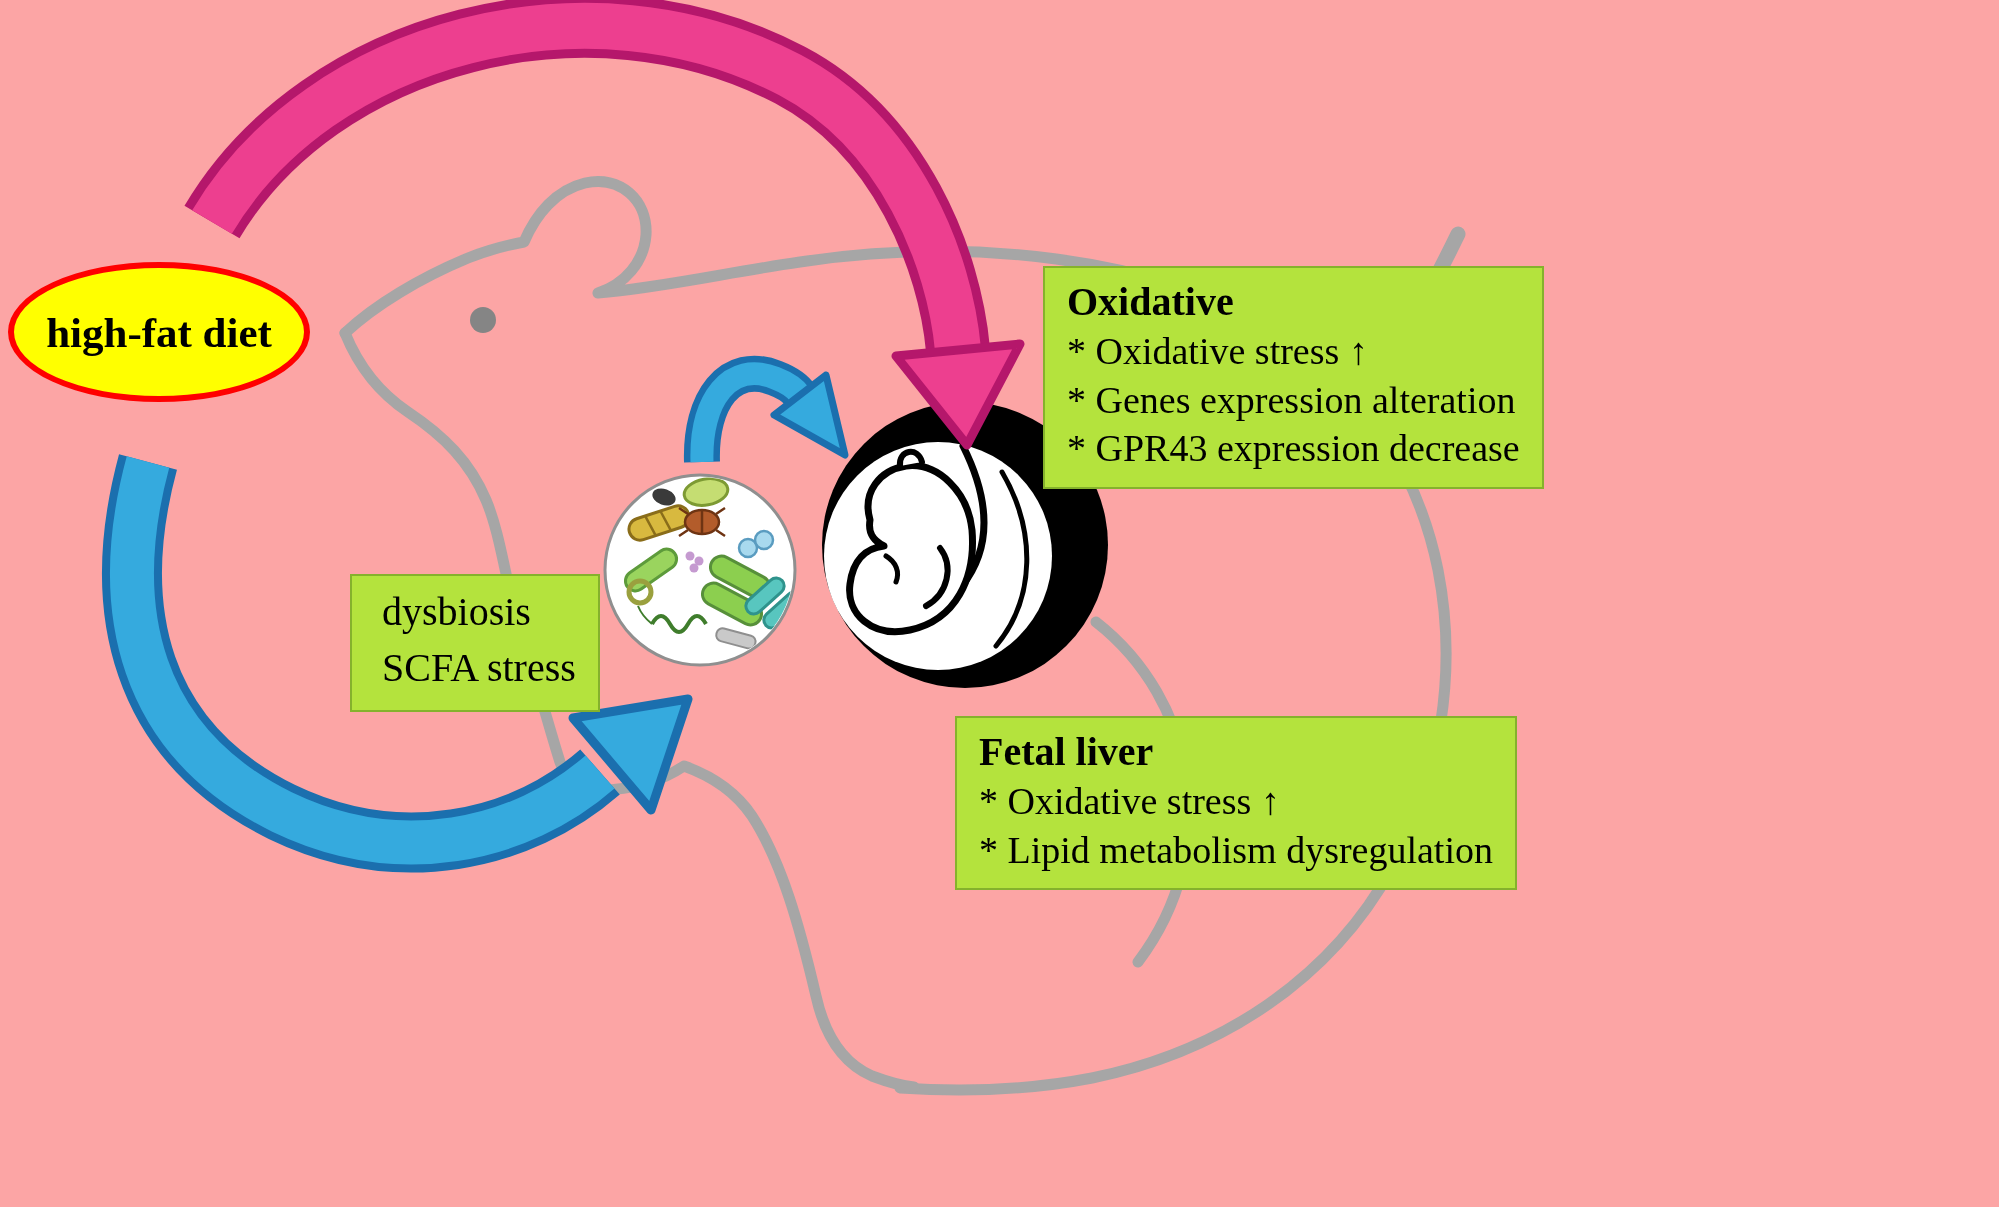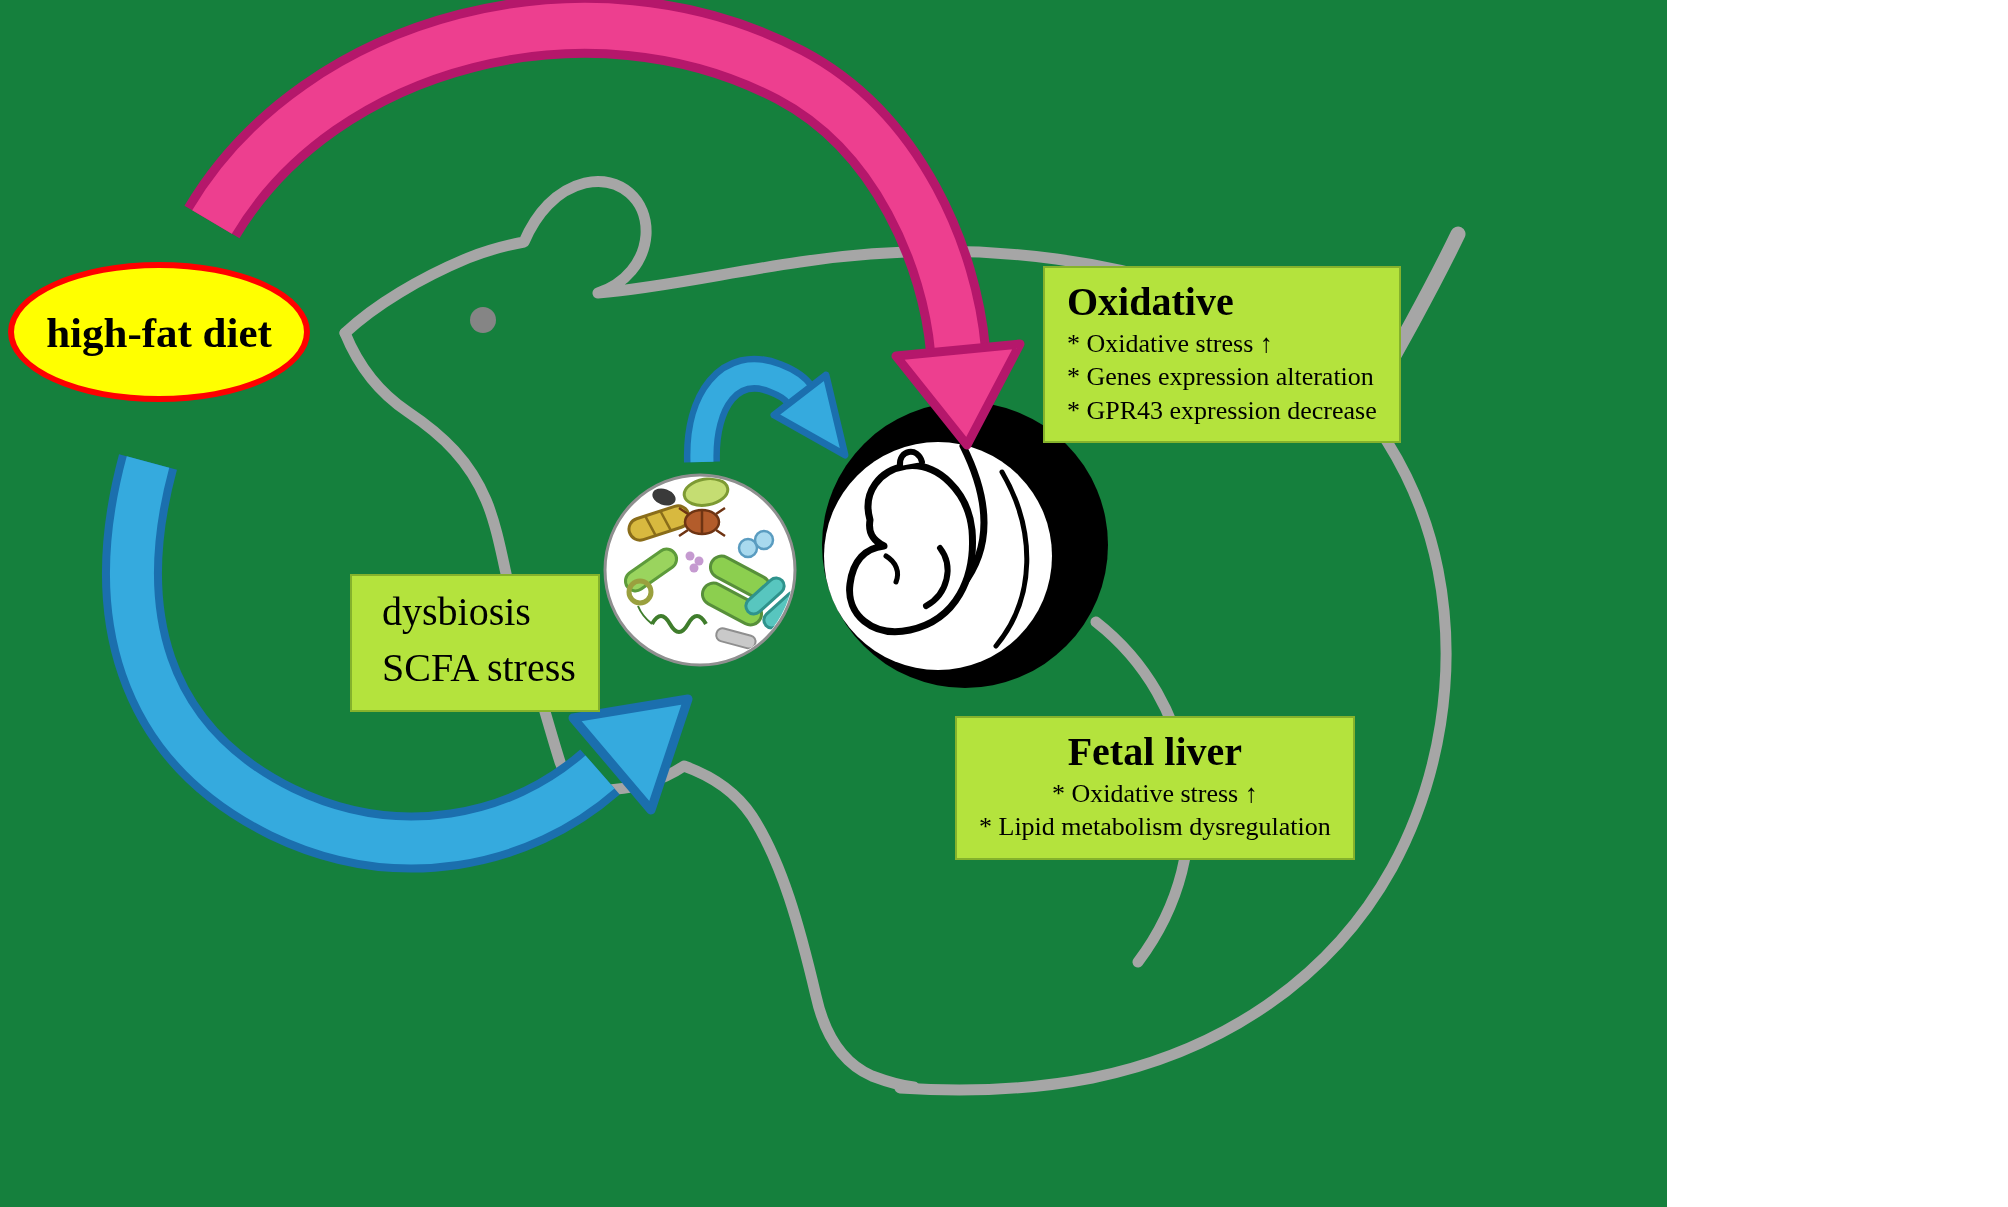--- a/index.html
+++ b/index.html
@@ -1,40 +1,40 @@
 <!DOCTYPE html>
 <html><head>
 <meta charset="utf-8">
 <style>
   html,body { margin:0; padding:0; background:#ffffff; }
   .stage {
-    position:relative; width:1667px; height:1207px;
-    background:#15803d; overflow:hidden;
+    position:relative; width:1999px; height:1207px;
+    background:#fca5a5; overflow:hidden;
     font-family:"Liberation Serif", serif; color:#000;
   }
   .stage svg { position:absolute; left:0; top:0; }
 
   .ellipse {
     position:absolute; left:8px; top:262px; width:302px; height:140px;
     background:#ffff00; border:6px solid #ff0000; border-radius:50%;
     display:flex; align-items:center; justify-content:center;
     box-sizing:border-box;
   }
   .ellipse .lbl { font-weight:bold; font-size:43px; }
 
   .gbox {
     position:absolute; background:#b4e33d; border:2px solid #85b22c;
     padding:8px 22px 14px 22px; white-space:nowrap; box-sizing:border-box;
   }
   .gbox .title { font-weight:bold; font-size:40px; line-height:1.28; }
-  .gbox .item  { font-size:26px; line-height:1.28; }
+  .gbox .item  { font-size:38px; line-height:1.28; }
   .gbox .plain { font-size:40px; line-height:1.4; }
 
   .box-placenta { left:1043px; top:266px; }
-  .box-fetal    { left:955px;  top:716px;text-align:center; }
+  .box-fetal    { left:955px;  top:716px; }
   .box-dysbiosis{ left:350px;  top:574px;padding-left:30px; }
 </style>
 </head>
 <body>
 
 <div class="stage">
 
   <svg width="2008" height="1207" viewBox="0 0 2008 1207">
 
     <defs>

